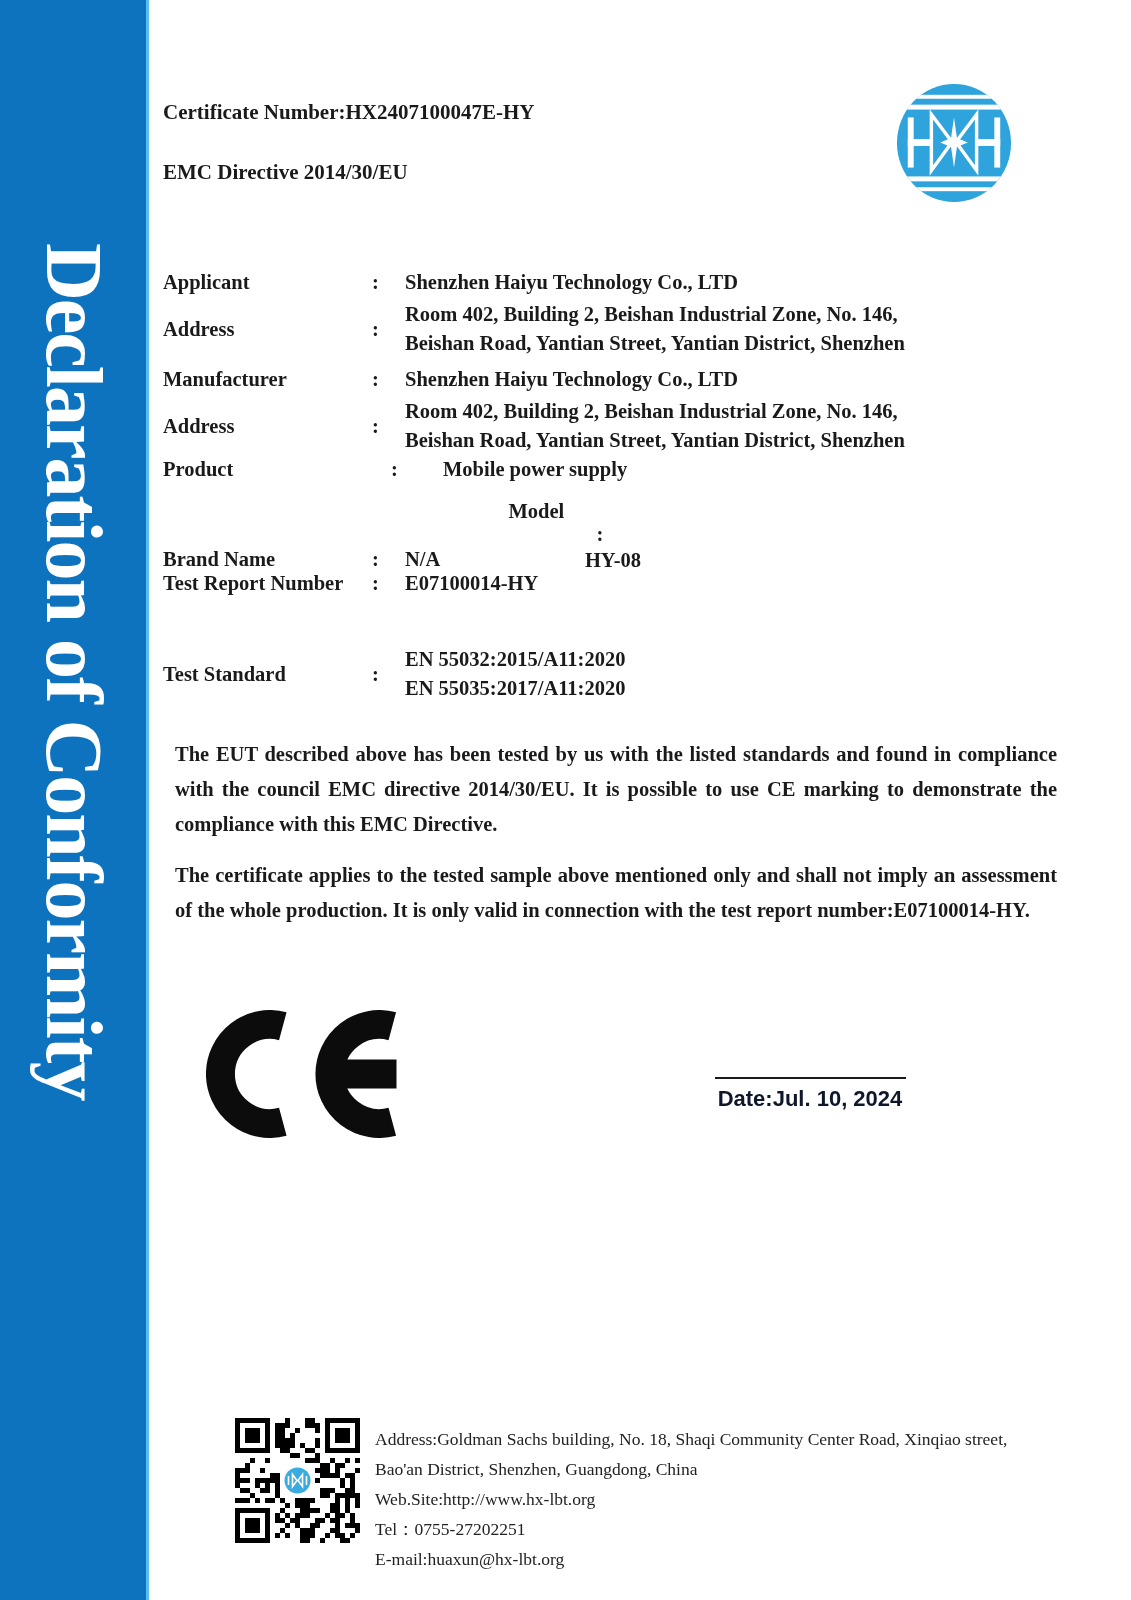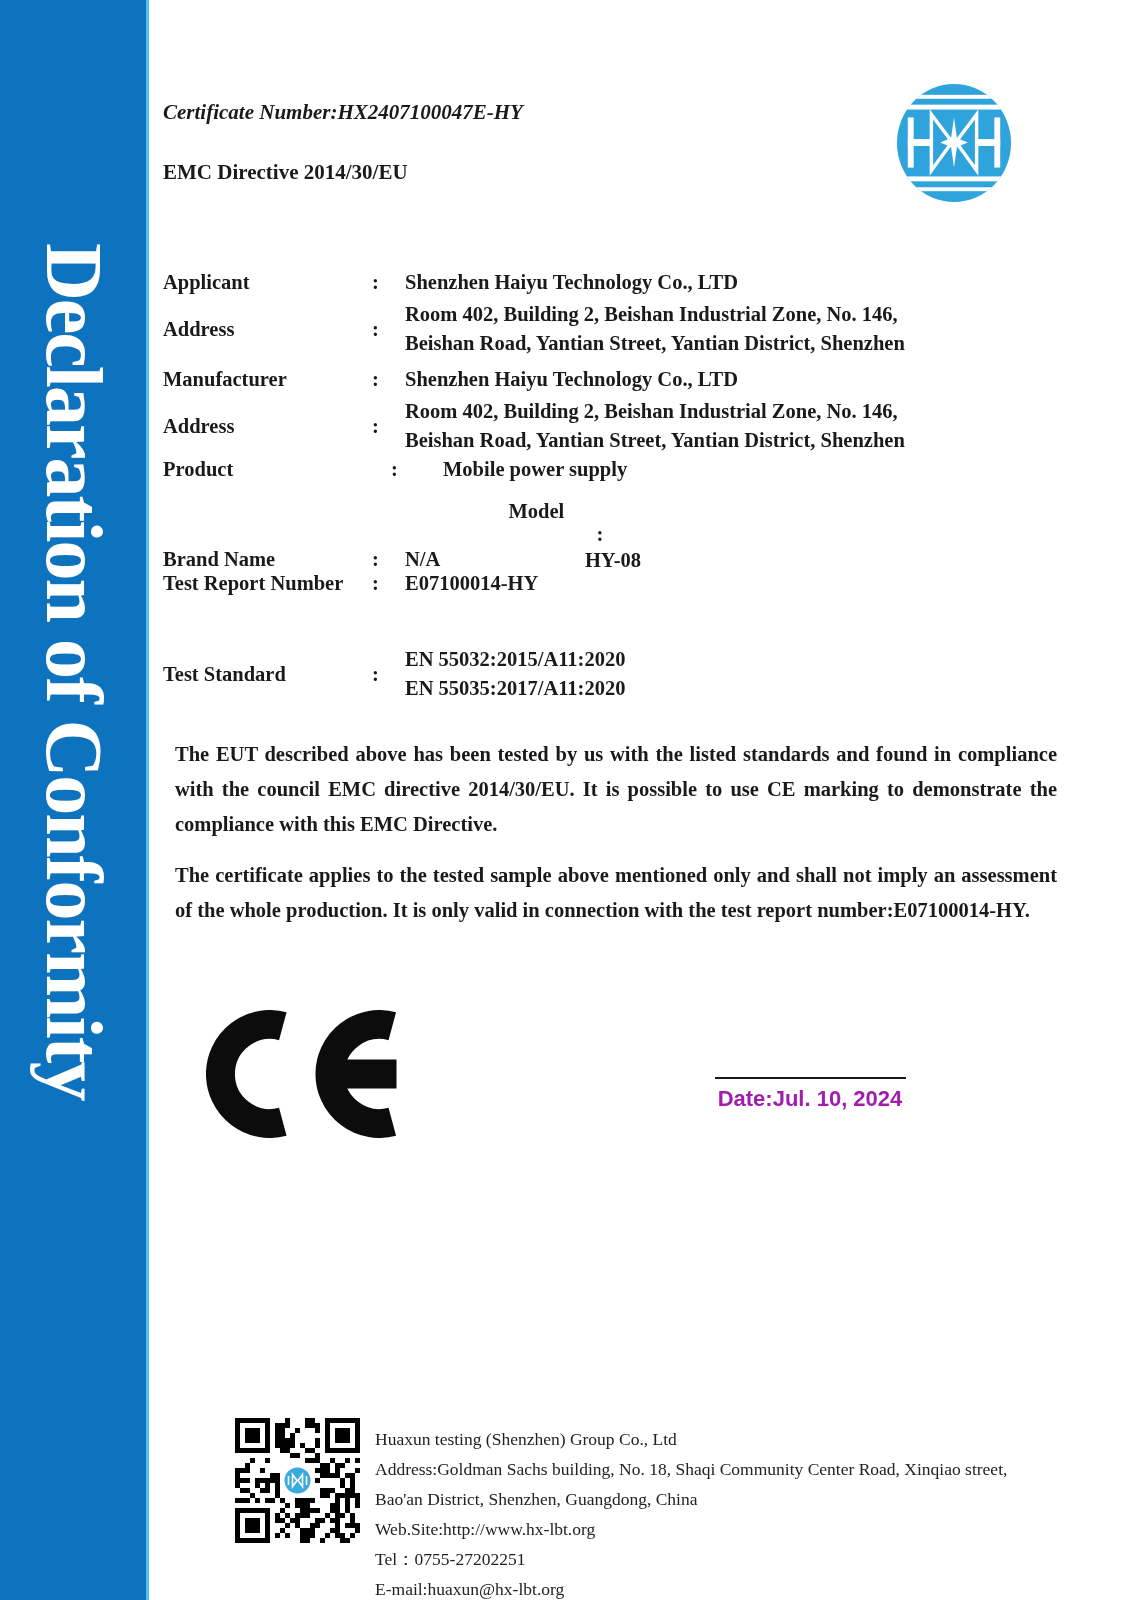--- a/index.html
+++ b/index.html
@@ -12,42 +12,42 @@
     position:absolute;left:0;top:0;width:146px;height:1600px;
     background:#0e73bf;border-right:3px solid #54bfee;
   }
   .side-band-text{
     position:absolute;left:50%;transform:translateX(-50%);top:243px;
     writing-mode:vertical-rl;text-orientation:mixed;
     font-family:"Liberation Serif", serif;font-weight:bold;
     font-size:80px;letter-spacing:-2px;color:#ffffff;white-space:nowrap;
   }
   
-  .cert-number{position:absolute;left:163px;top:100px;font-size:21px;font-weight:bold;font-style:italic;}
+  .cert-number{position:absolute;left:163px;top:100px;font-size:21px;font-weight:bold;}
   .directive{position:absolute;left:163px;top:160px;font-size:21px;font-weight:bold;}
   .org-logo{position:absolute;left:895px;top:80px;width:118px;height:126px;}
   
   #fields{position:absolute;left:163px;top:0;width:900px;}
   .field-row{position:absolute;left:0;display:flex;align-items:center;width:900px;}
   .field-label{width:209px;font-size:20.5px;font-weight:bold;flex:none;}
   .field-colon{width:33px;font-size:20.5px;font-weight:bold;flex:none;}
   .field-value{font-size:20.5px;font-weight:bold;line-height:29px;}
   
   .para{
     position:absolute;left:163px;width:882px;font-size:20.5px;font-weight:bold;
     line-height:35px;text-align:justify;margin-left:12px;
   }
   
   .ce-mark{position:absolute;left:206px;top:1010px;width:196px;height:128px;}
   
   .date-block{position:absolute;left:705px;top:1077px;width:210px;text-align:center;}
   .date-rule{border-top:2px solid #1a1a1a;width:191px;margin:0 auto;}
   .date-text{
     margin-top:7px;font-family:"Liberation Sans", sans-serif;
-    font-weight:bold;font-size:22px;color:#a21caf;
+    font-weight:bold;font-size:22px;color:#0f172a;
   }
   
   .qr-wrap{position:absolute;left:235px;top:1418px;width:125px;height:125px;}
   .qr-center-logo{position:absolute;left:49px;top:49px;width:27px;height:27px;}
   .footer-text{position:absolute;left:375px;top:1424px;width:660px;font-size:17.5px;color:#222;line-height:30px;}
   .footer-line{white-space:nowrap;}
   .footer-contacts{display:flex;flex-direction:column;}
   .footer-contacts span{margin-right:42px;}
   .footer-contacts span:last-child{margin-right:0;}
 </style>
@@ -372,21 +372,20 @@
     <circle cx="13.5" cy="13.5" r="13" fill="#3aabdf"></circle>
     <g fill="none" stroke="#ffffff" stroke-width="1.6">
       <polygon points="8.5,7.5 8.5,19.5 13,13.5"></polygon>
       <polygon points="18.5,7.5 18.5,19.5 14,13.5"></polygon>
       <line x1="4.5" y1="9" x2="4.5" y2="18"></line>
       <line x1="22.5" y1="9" x2="22.5" y2="18"></line>
     </g>
   </svg>
 </div>
 <div class="footer-text">
-  <div class="footer-line">Huaxun testing (Shenzhen) Group Co., Ltd</div>
   <div class="footer-line">Address:Goldman Sachs building, No. 18, Shaqi Community Center Road, Xinqiao street,</div>
   <div class="footer-line">Bao'an District, Shenzhen, Guangdong, China</div>
   <div class="footer-line footer-contacts">
     <span>Web.Site:http://www.hx-lbt.org</span>
     <span>Tel：0755-27202251</span>
     <span>E-mail:huaxun@hx-lbt.org</span>
   </div>
 </div>
 
 </body></html>

